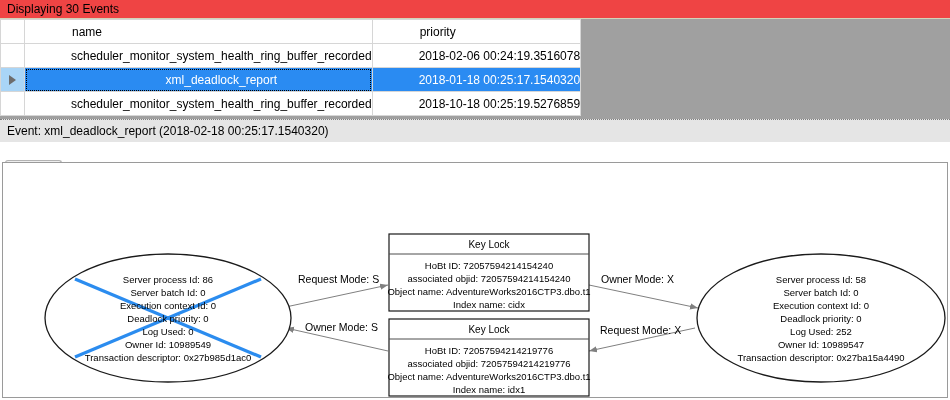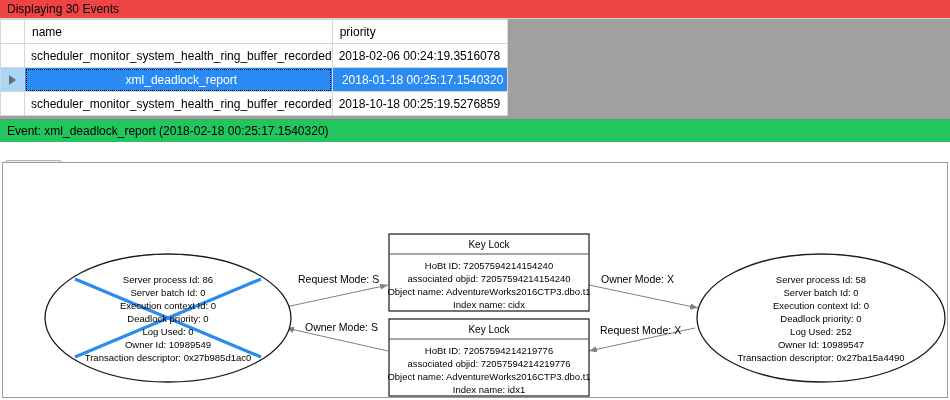--- a/index.html
+++ b/index.html
@@ -58,21 +58,21 @@
     height: 24px;
     box-sizing: border-box;
     background: #ffffff;
     vertical-align: middle;
     white-space: nowrap;
     overflow: hidden;
   }
   .col-sel  { width: 24px; }
   .col-name { width: 275px; }
   .col-ts   { width: 175px; }
-  .cell-pad { padding-left: 6px; display: block; }
+  .cell-pad { padding-left: 6px; display: block; margin-left: 40px; }
   .hdr { background: #ffffff; color: #000; text-align: left; }
   .hdr .cell-pad { padding-left: 7px; }
 
   tr.selected td { background: #2a8bf2; color: #ffffff; text-align: center; }
   tr.selected td.sel-cell { background: #a9d5f7; }
   tr.selected td.focus-cell {
     outline: 1px dotted #000;
     outline-offset: -2px;
   }
   .row-arrow {
@@ -81,21 +81,21 @@
     border-top: 5px solid transparent;
     border-bottom: 5px solid transparent;
     margin: 0 auto;
   }
 
   
   .event-bar {
     position: absolute;
     left: 0; top: 119px;
     width: 950px; height: 22px;
-    background: #22c55e;
+    background: #e5e5e5;
     border-top: 1px dotted #808080;
   }
   .event-bar-text {
     position: absolute;
     left: 7px; top: 4px;
     white-space: nowrap;
   }
 
   
   .tabstrip {

